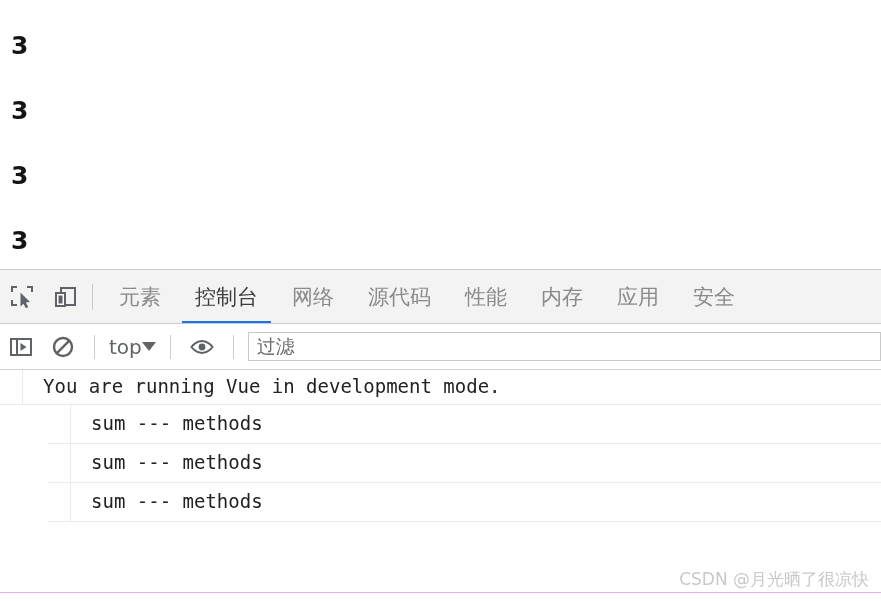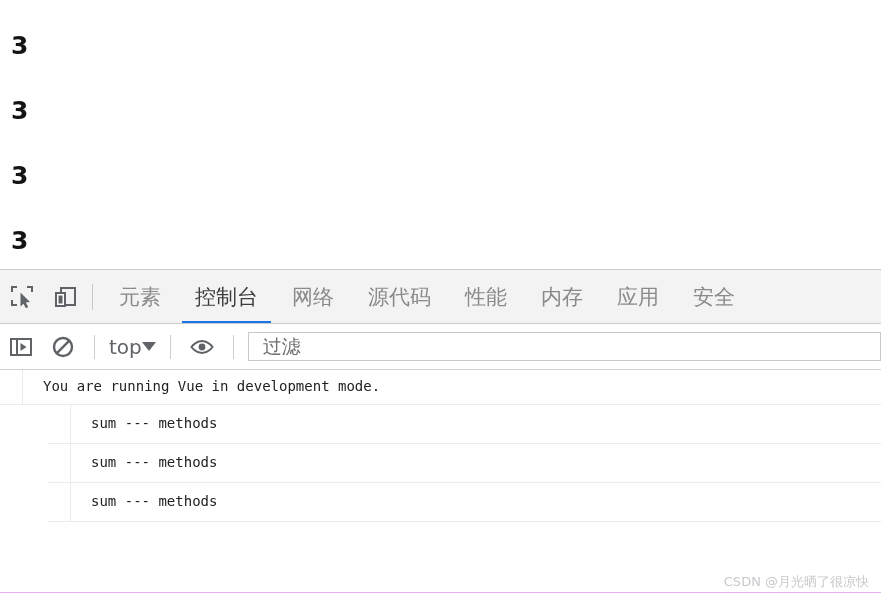--- a/index.html
+++ b/index.html
@@ -157,21 +157,21 @@
   .ct-filter {
     flex: 1 1 auto;
     min-width: 0;
     height: 29px;
     margin-left: 4px;
     margin-right: 0;
     background: #ffffff;
     border: 1px solid #c9c9c9;
     display: flex;
     align-items: center;
-    padding: 0 14px;
+    padding: 0 8px;
     box-sizing: border-box;
   }
   .ct-filter-placeholder {
     font-family: "DejaVu Sans", "Liberation Sans", sans-serif;
     font-size: 19px;
     color: #6e6e6e;
     white-space: nowrap;
   }
 
   
@@ -192,41 +192,41 @@
     content: "";
     position: absolute;
     left: 22px;
     top: 0;
     bottom: 0;
     width: 1px;
     background: #ebebeb;
   }
   .msg-text {
     font-family: "DejaVu Sans Mono", "Liberation Mono", monospace;
-    font-size: 14px;
+    font-size: 19px;
     line-height: 27px;
     color: #222222;
     white-space: pre;
   }
   .msg-link {
     font-family: "DejaVu Sans Mono", "Liberation Mono", monospace;
     font-size: 16.5px;
     line-height: 27px;
     color: #35393c;
     text-decoration: underline;
   }
   .msg.simple { padding-top: 5px; padding-bottom: 6px; margin-left: 48px; }
 
   
   #watermark {
     position: absolute;
     right: 12px;
     bottom: 10px;
     font-family: "DejaVu Sans", "Liberation Sans", sans-serif;
-    font-size: 13px;
+    font-size: 17px;
     color: #c9c9cd;
     white-space: nowrap;
     pointer-events: none;
   }
 </style>
 </head>
 <body>
 
 <div id="page-viewport">
   <div class="page-line l0">3</div>

